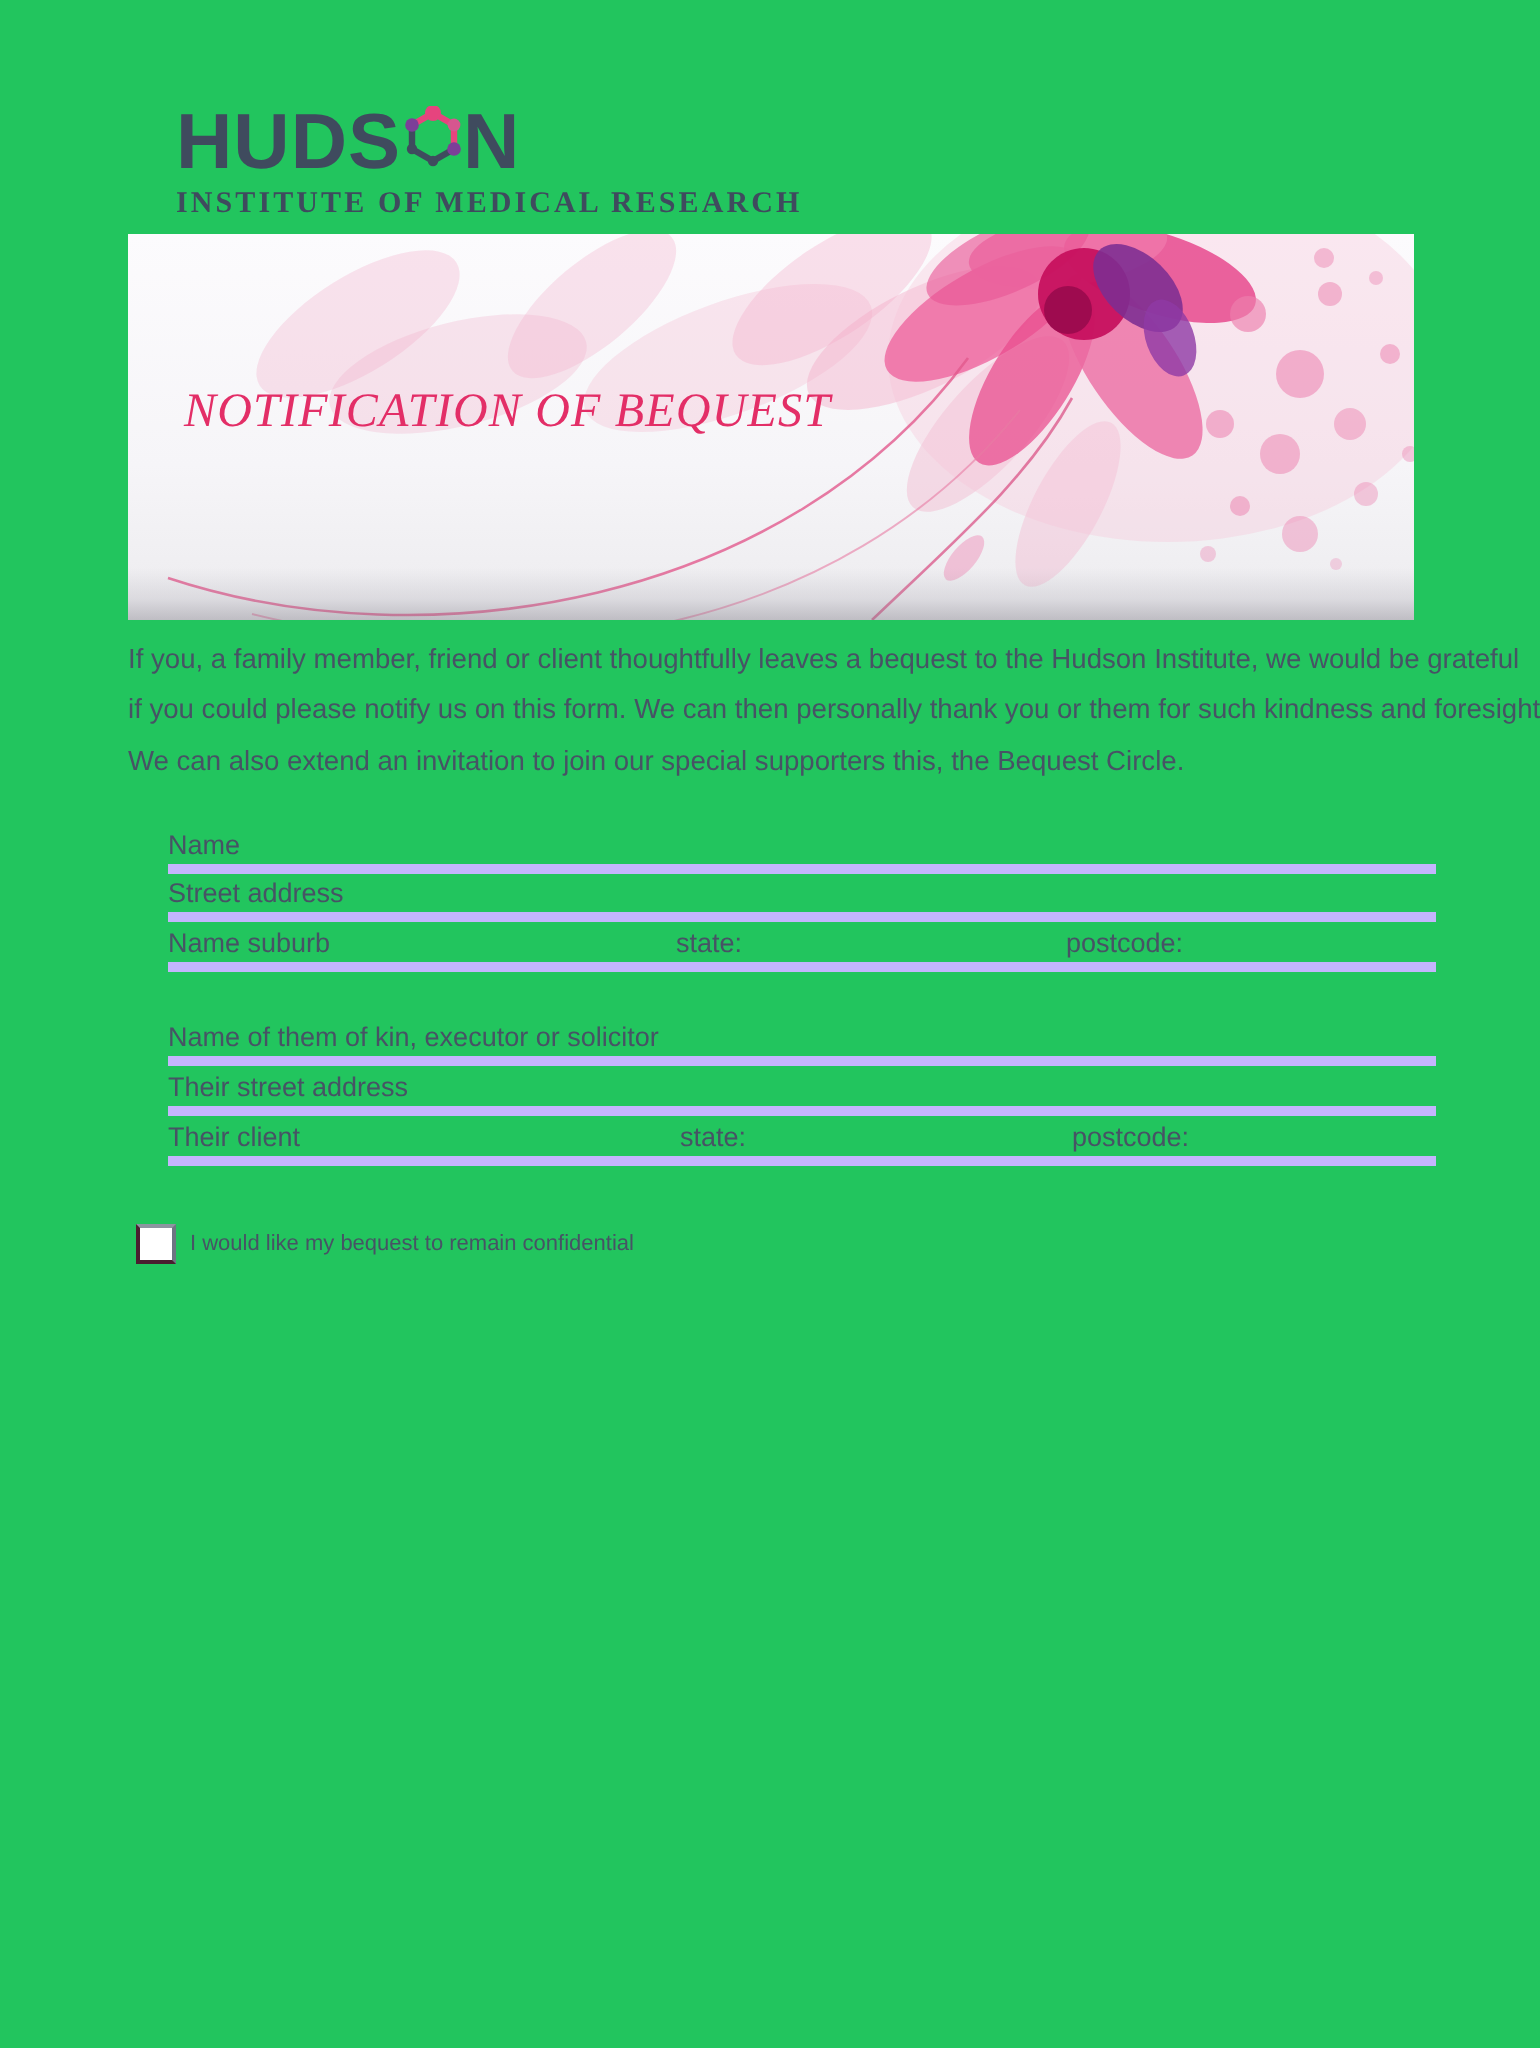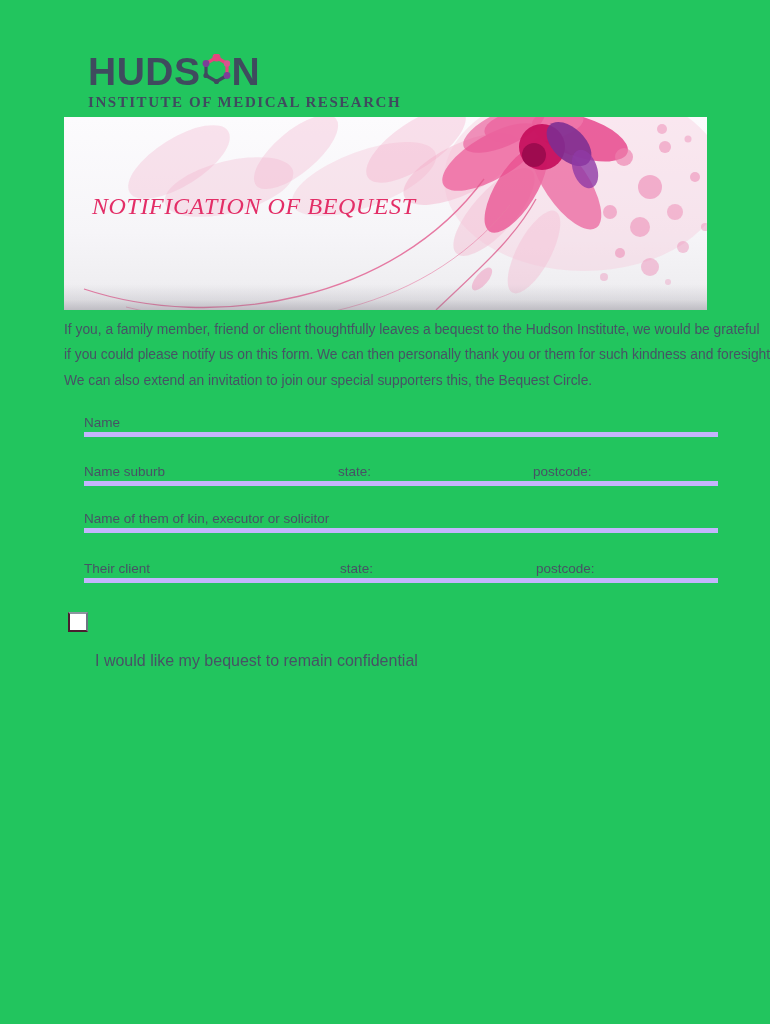--- a/index.html
+++ b/index.html
@@ -96,23 +96,23 @@
     left: 68px; top: 612px;
     width: 20px; height: 20px;
     background: #ffffff;
     border-top: 2px solid #8d95a0;
     border-right: 2px solid #6d7582;
     border-bottom: 2px solid #4a1f2f;
     border-left: 2px solid #4a1f2f;
   }
   .checkbox-label {
     position: absolute;
-    left: 95px; top: 652px;
+    left: 95px; top: 616px;
     color: #475365;
-    font-size: 16px;
+    font-size: 11px;
     white-space: nowrap;
   }
 </style>
 </head>
 <body>
 
 <div class="page">
 
   <div class="logo">
     <div class="brand">
@@ -201,29 +201,35 @@
 
   <div class="intro">
     <span class="line">If you, a family member, friend or client thoughtfully leaves a bequest to the Hudson Institute, we would be grateful</span>
     <span class="line">if you could please notify us on this form. We can then personally thank you or them for such kindness and foresight.</span>
     <span class="line">We can also extend an invitation to join our special supporters this, the Bequest Circle.</span>
   </div>
 
   <div class="field-row" style="top:418px">
     <span class="field-label lab-0">Name</span>
   </div>
+  <div class="field-row" style="top:442px">
+    <span class="field-label lab-0">Street address</span>
+  </div>
   <div class="field-row row-your-suburb" style="top:467px">
     <span class="field-label lab-0">Name suburb</span>
     <span class="field-label lab-state">state:</span>
     <span class="field-label lab-post">postcode:</span>
   </div>
 
   <div class="field-row" style="top:514px">
     <span class="field-label lab-0">Name of them of kin, executor or solicitor</span>
   </div>
+  <div class="field-row" style="top:539px">
+    <span class="field-label lab-0">Their street address</span>
+  </div>
   <div class="field-row row-their-suburb" style="top:564px">
     <span class="field-label lab-0">Their client</span>
     <span class="field-label lab-state">state:</span>
     <span class="field-label lab-post">postcode:</span>
   </div>
 
   <div class="checkbox"></div>
   <div class="checkbox-label">I would like my bequest to remain confidential</div>
 
 </div>

